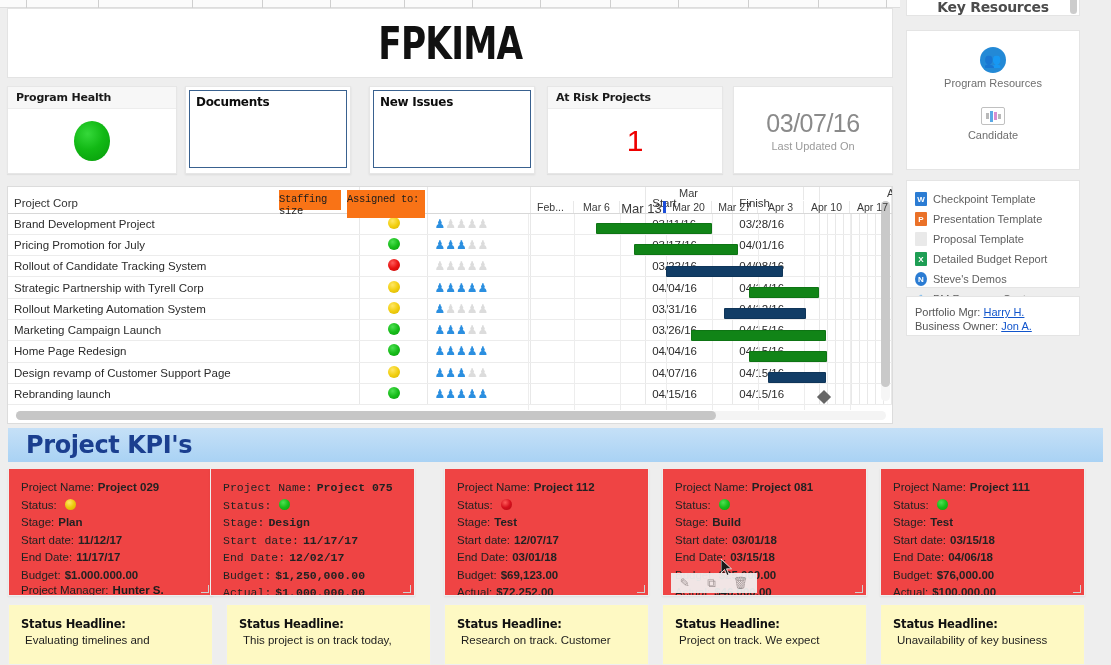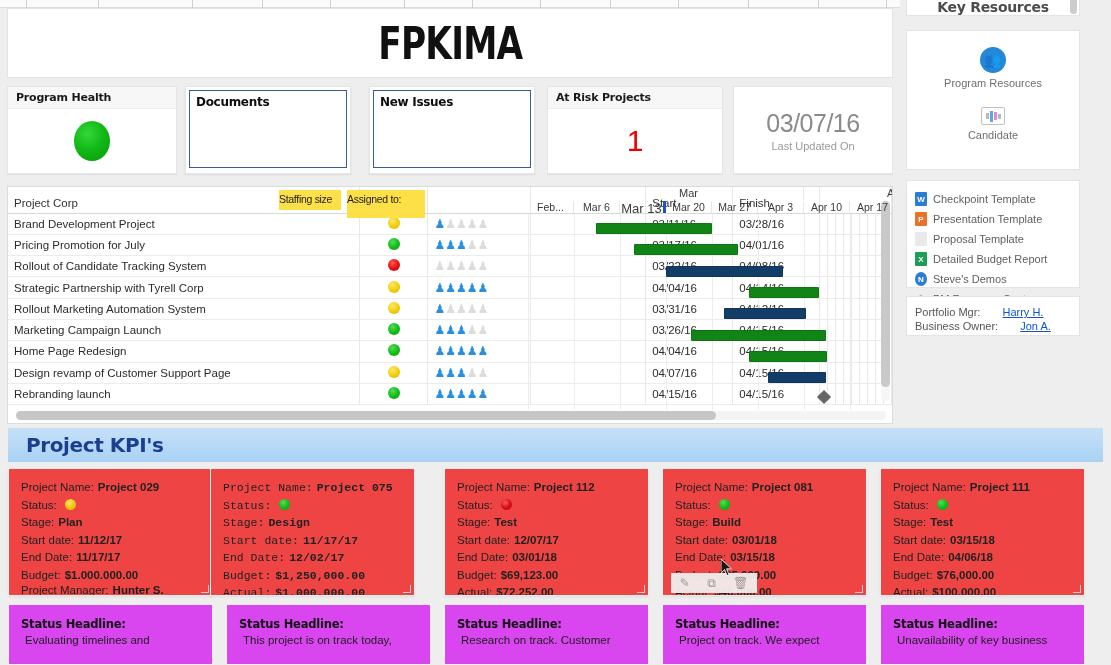--- a/index.html
+++ b/index.html
@@ -109,22 +109,22 @@
   .sdot.green  { background: radial-gradient(circle at 38% 32%, #4de052 0%, #17bd1a 50%, #0a9c0d 100%); }
   .sdot.yellow { background: radial-gradient(circle at 38% 32%, #ffe766 0%, #f2cf10 50%, #d4b200 100%); }
   .sdot.red    { background: radial-gradient(circle at 38% 32%, #ff5a58 0%, #e81210 50%, #c00a08 100%); }
 
   .people { letter-spacing: 0px; font-size: 12px; line-height: 1; }
   .people i { font-style: normal; color: #dcdcdc; }
   .people i.on { color: #2b8fe0; }
 
   
   .hdr-float {
-    position: absolute; background: #fde047; z-index: 6;
-    font-size: 10.5px; color: #1d1d1d; font-family: Liberation Sans, sans-serif;
+    position: absolute; background: #f97316; z-index: 6;
+    font-size: 10.5px; color: #1d1d1d; font-family: Liberation Mono, monospace;
     letter-spacing: -0.3px;
   }
   .gantt-mon {
     position: absolute; top: 0; height: 13px; font-size: 11px; color: #3a3a3a;
     text-align: center; border-right: 1px solid #e8e8e8;
   }
   .bar {
     position: absolute; height: 11px; border-radius: 1px;
     border: 1px solid rgba(0,0,0,0.12);
   }
@@ -187,30 +187,30 @@
   .fico.word { background: #2b7cd3; }
   .fico.ppt  { background: #ea7128; }
   .fico.blank{ background: #e9e9e9; color: #b0b0b0; }
   .fico.xls  { background: #1e9e54; }
   .fico.round{ background: #2b7cd3; border-radius: 50%; }
   .fico.link { background: transparent; color: #4aa3ea; font-size: 11px; }
   .fico.pdf  { background: #e02b20; }
 
   .sb-owner { top: 296px; height: 40px; padding: 8px 0 0 8px; }
   .sb-owner .row { font-size: 11px; color: #555555; line-height: 14px; }
-  .sb-owner a { color: #1155cc; text-decoration: underline; margin-left: 19px; }
+  .sb-owner a { color: #1155cc; text-decoration: underline; }
 
   
   .kpi-band {
     position: absolute; left: 8px; top: 428px; width: 1095px; height: 34px;
     background: linear-gradient(#c5e0f7, #a9d2f4);
     display: flex; align-items: center; padding-left: 18px;
   }
   .kpi-band .kttl {
-    font-family: "DejaVu Sans", sans-serif; font-size: 20px; font-weight: 700;
+    font-family: "DejaVu Sans", sans-serif; font-size: 24px; font-weight: 700;
     color: #1b3f8f; letter-spacing: -0.4px;
   }
 
   .kpi-row { position: absolute; left: 8px; top: 468px; width: 1095px; height: 130px; }
   .kpi-card {
     position: absolute; top: 0; width: 205px; height: 128px; background: #ef4444;
     border: 1px solid #eeeeee; box-shadow: 0 1px 2px rgba(0,0,0,0.07);
     padding: 10px 0 0 12px; overflow: hidden;
   }
   .kpi-line { font-size: 11.5px; color: #222222; line-height: 17.5px; white-space: nowrap; }
@@ -232,21 +232,21 @@
     position: absolute; left: 8px; bottom: 2px; width: 86px; height: 20px;
     background: #f2f2f2; display: flex; align-items: center;
     justify-content: space-around; opacity: 0.93;
   }
   .hover-tb .tbi { color: #9a9a9a; font-size: 12px; }
   .cursor-arrow { position: absolute; width: 12px; height: 18px; }
 
   
   .sh-row { position: absolute; left: 8px; top: 604px; width: 1095px; height: 61px; }
   .sh-card {
-    position: absolute; top: 0; width: 205px; height: 61px; background: #d946ef;
+    position: absolute; top: 0; width: 205px; height: 61px; background: #fef9c3;
     border: 1px solid #efefef; padding: 12px 0 0 12px; overflow: hidden;
   }
   .sh-card .sh-t {
     font-family: "DejaVu Sans", sans-serif; font-size: 11.5px; font-weight: 700;
     color: #111111; letter-spacing: -0.2px;
   }
   .sh-card .sh-b { font-size: 11.5px; color: #1d1d1d; margin-top: 3px; padding-left: 4px; white-space: nowrap; }
 </style>
 </head>
 <body>

